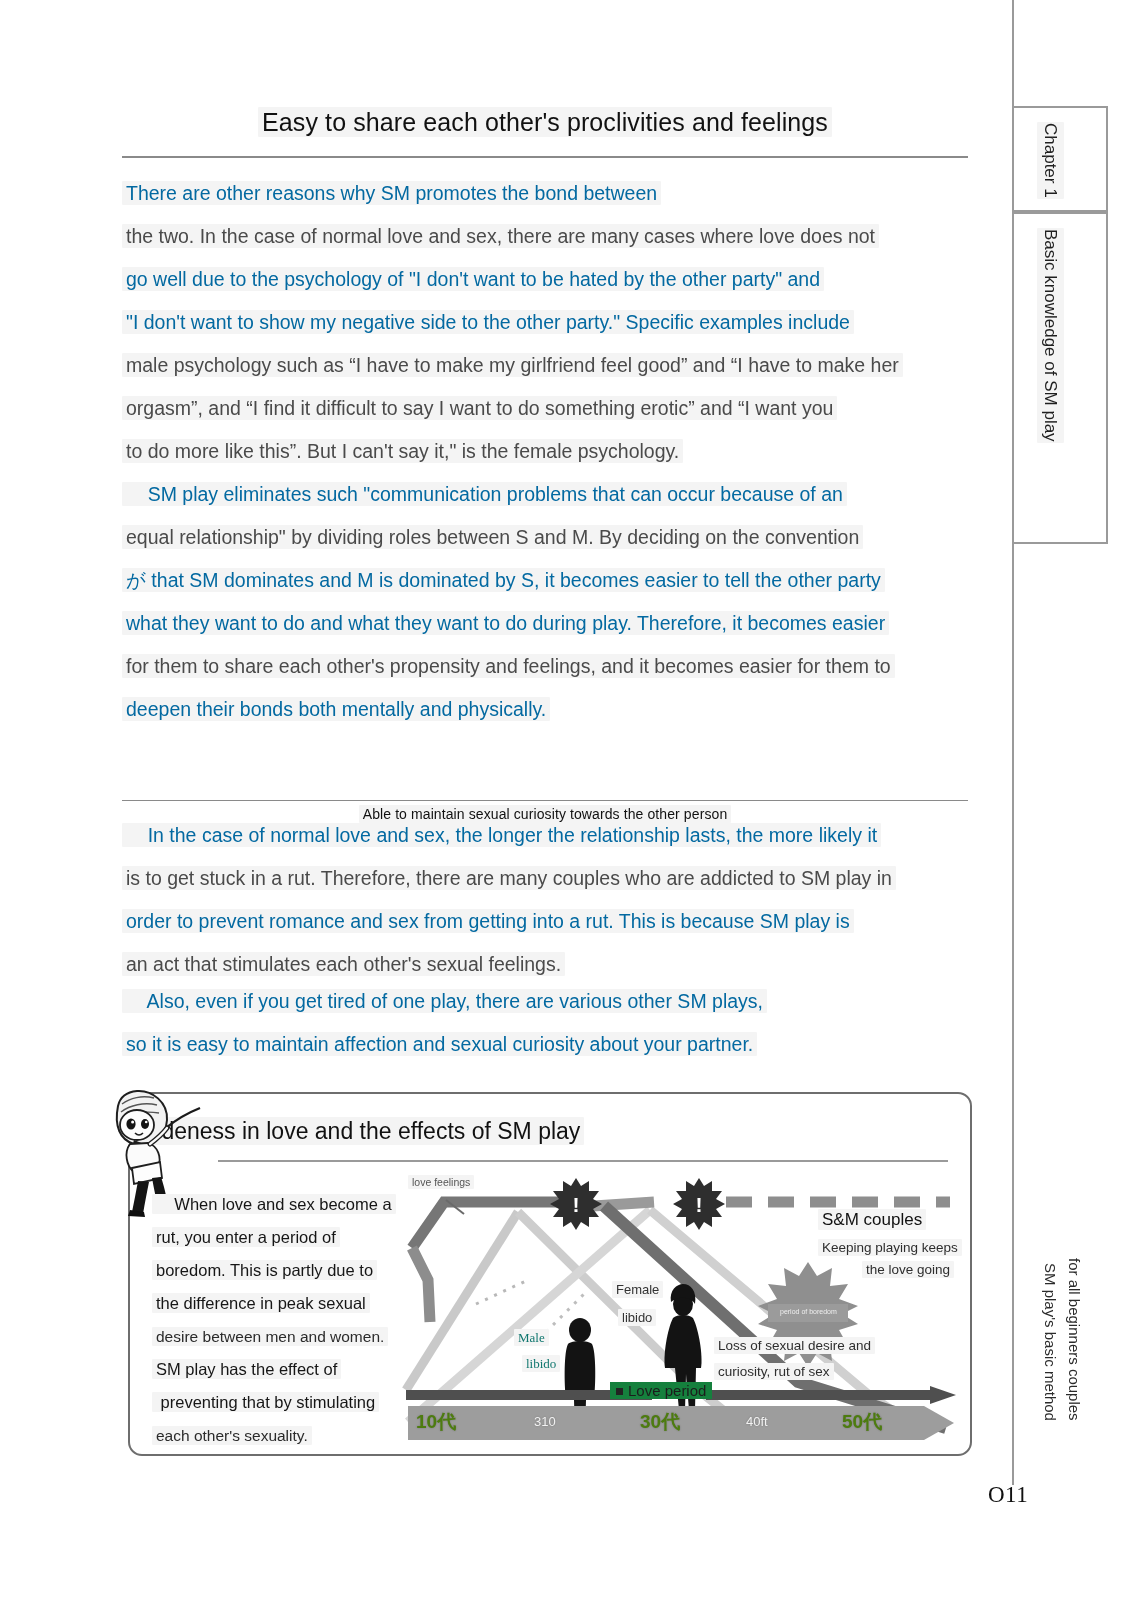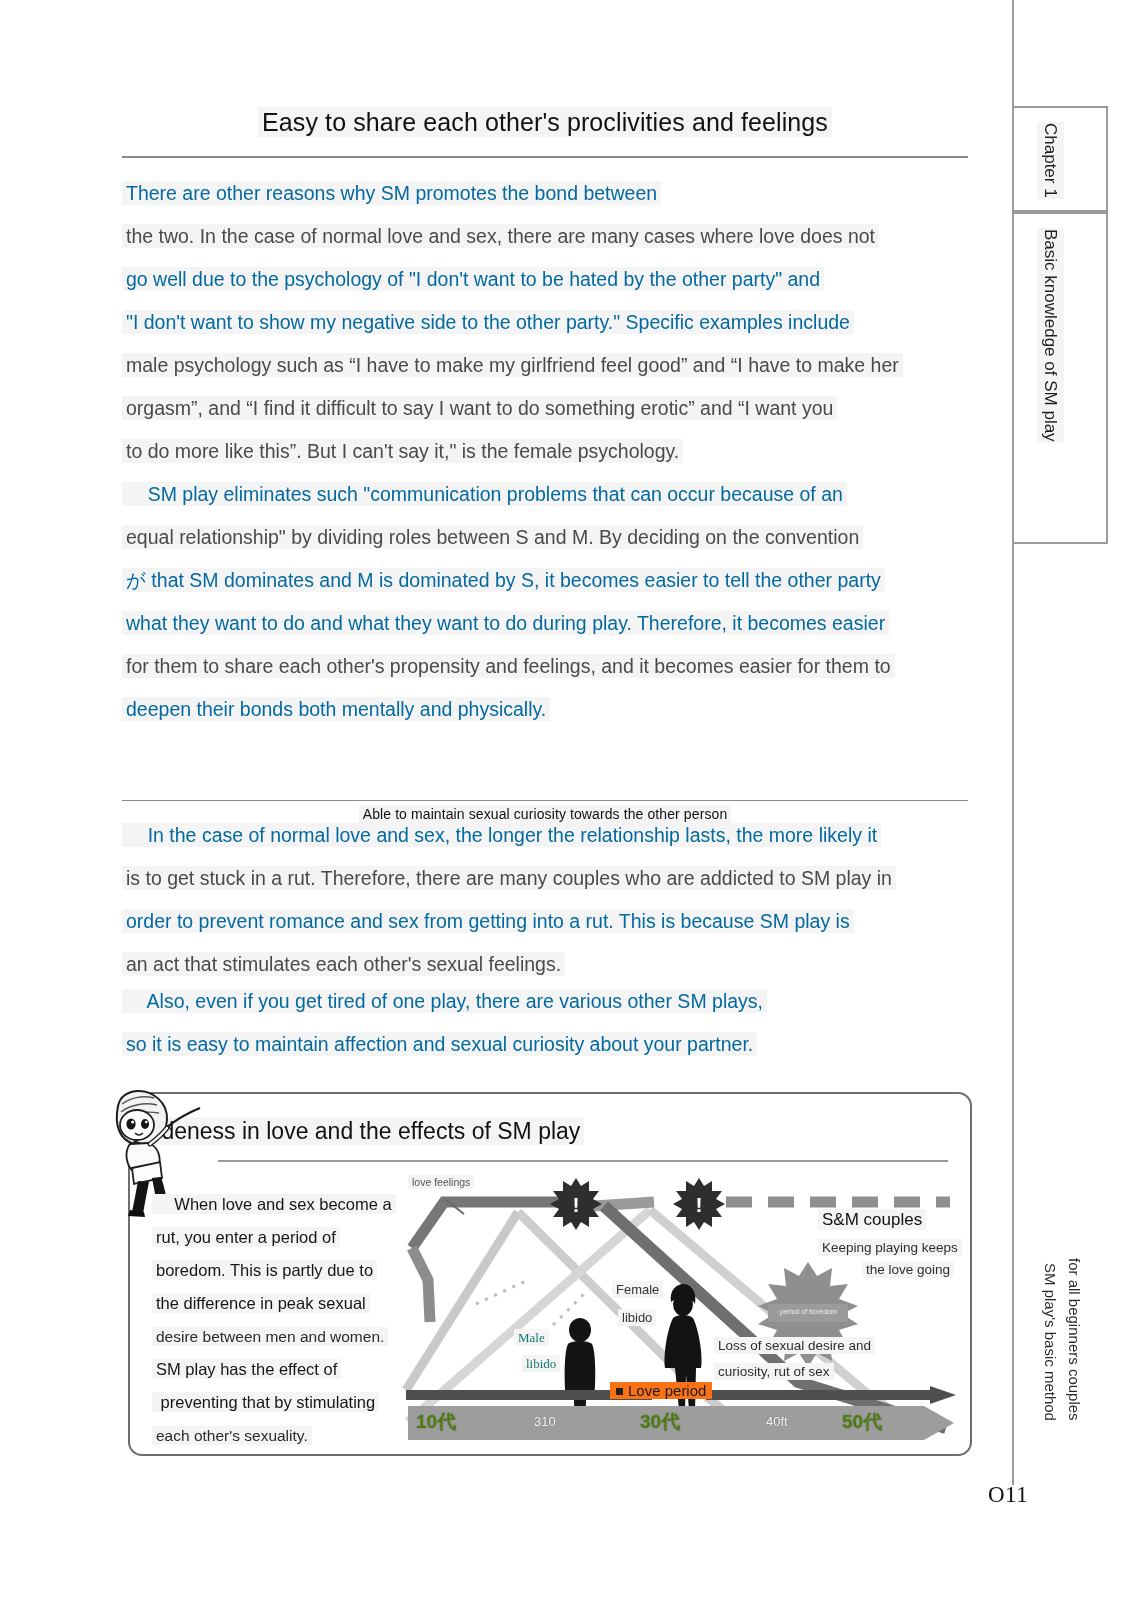--- a/index.html
+++ b/index.html
@@ -213,21 +213,21 @@
     font-weight: normal;
     top: 8px;
     color: #f2f2f2;
   }
   .loveperiod {
     position: absolute;
     left: 610px;
     top: 1382px;
     font-size: 15px;
     color: #1c1c1c;
-    background: #f97316;
+    background: #15803d;
     padding: 0 6px;
     white-space: nowrap;
   }
   .loveperiod .sq {
     display: inline-block;
     width: 7px; height: 7px;
     background: #222;
     margin-right: 5px;
     vertical-align: 1px;
   }
@@ -438,21 +438,21 @@
     <span class="sq"></span><span>Love period</span>
   </div>
 
   <div class="axis-band">
     <svg width="546" height="34" viewBox="0 0 546 34" style="position:absolute;left:0;top:0;">
       <path d="M0 0 L516 0 L546 17 L516 34 L0 34 Z" fill="#9d9d9d"></path>
     </svg>
     <span class="age" style="left:8px;">10代</span>
     <span class="age sm" style="left:126px;">310</span>
     <span class="age" style="left:232px;">30代</span>
-    <span class="age sm" style="left:358px;">40ft</span>
+    <span class="age sm" style="left:338px;">40ft</span>
     <span class="age" style="left:434px;">50代</span>
   </div>
 
 </div>
 
 <div class="rail">
   <div class="rail-vline"></div>
 
   <div class="rail-box rail-tab1">
     <span class="vtext"><span class="hl">Chapter 1</span></span>

